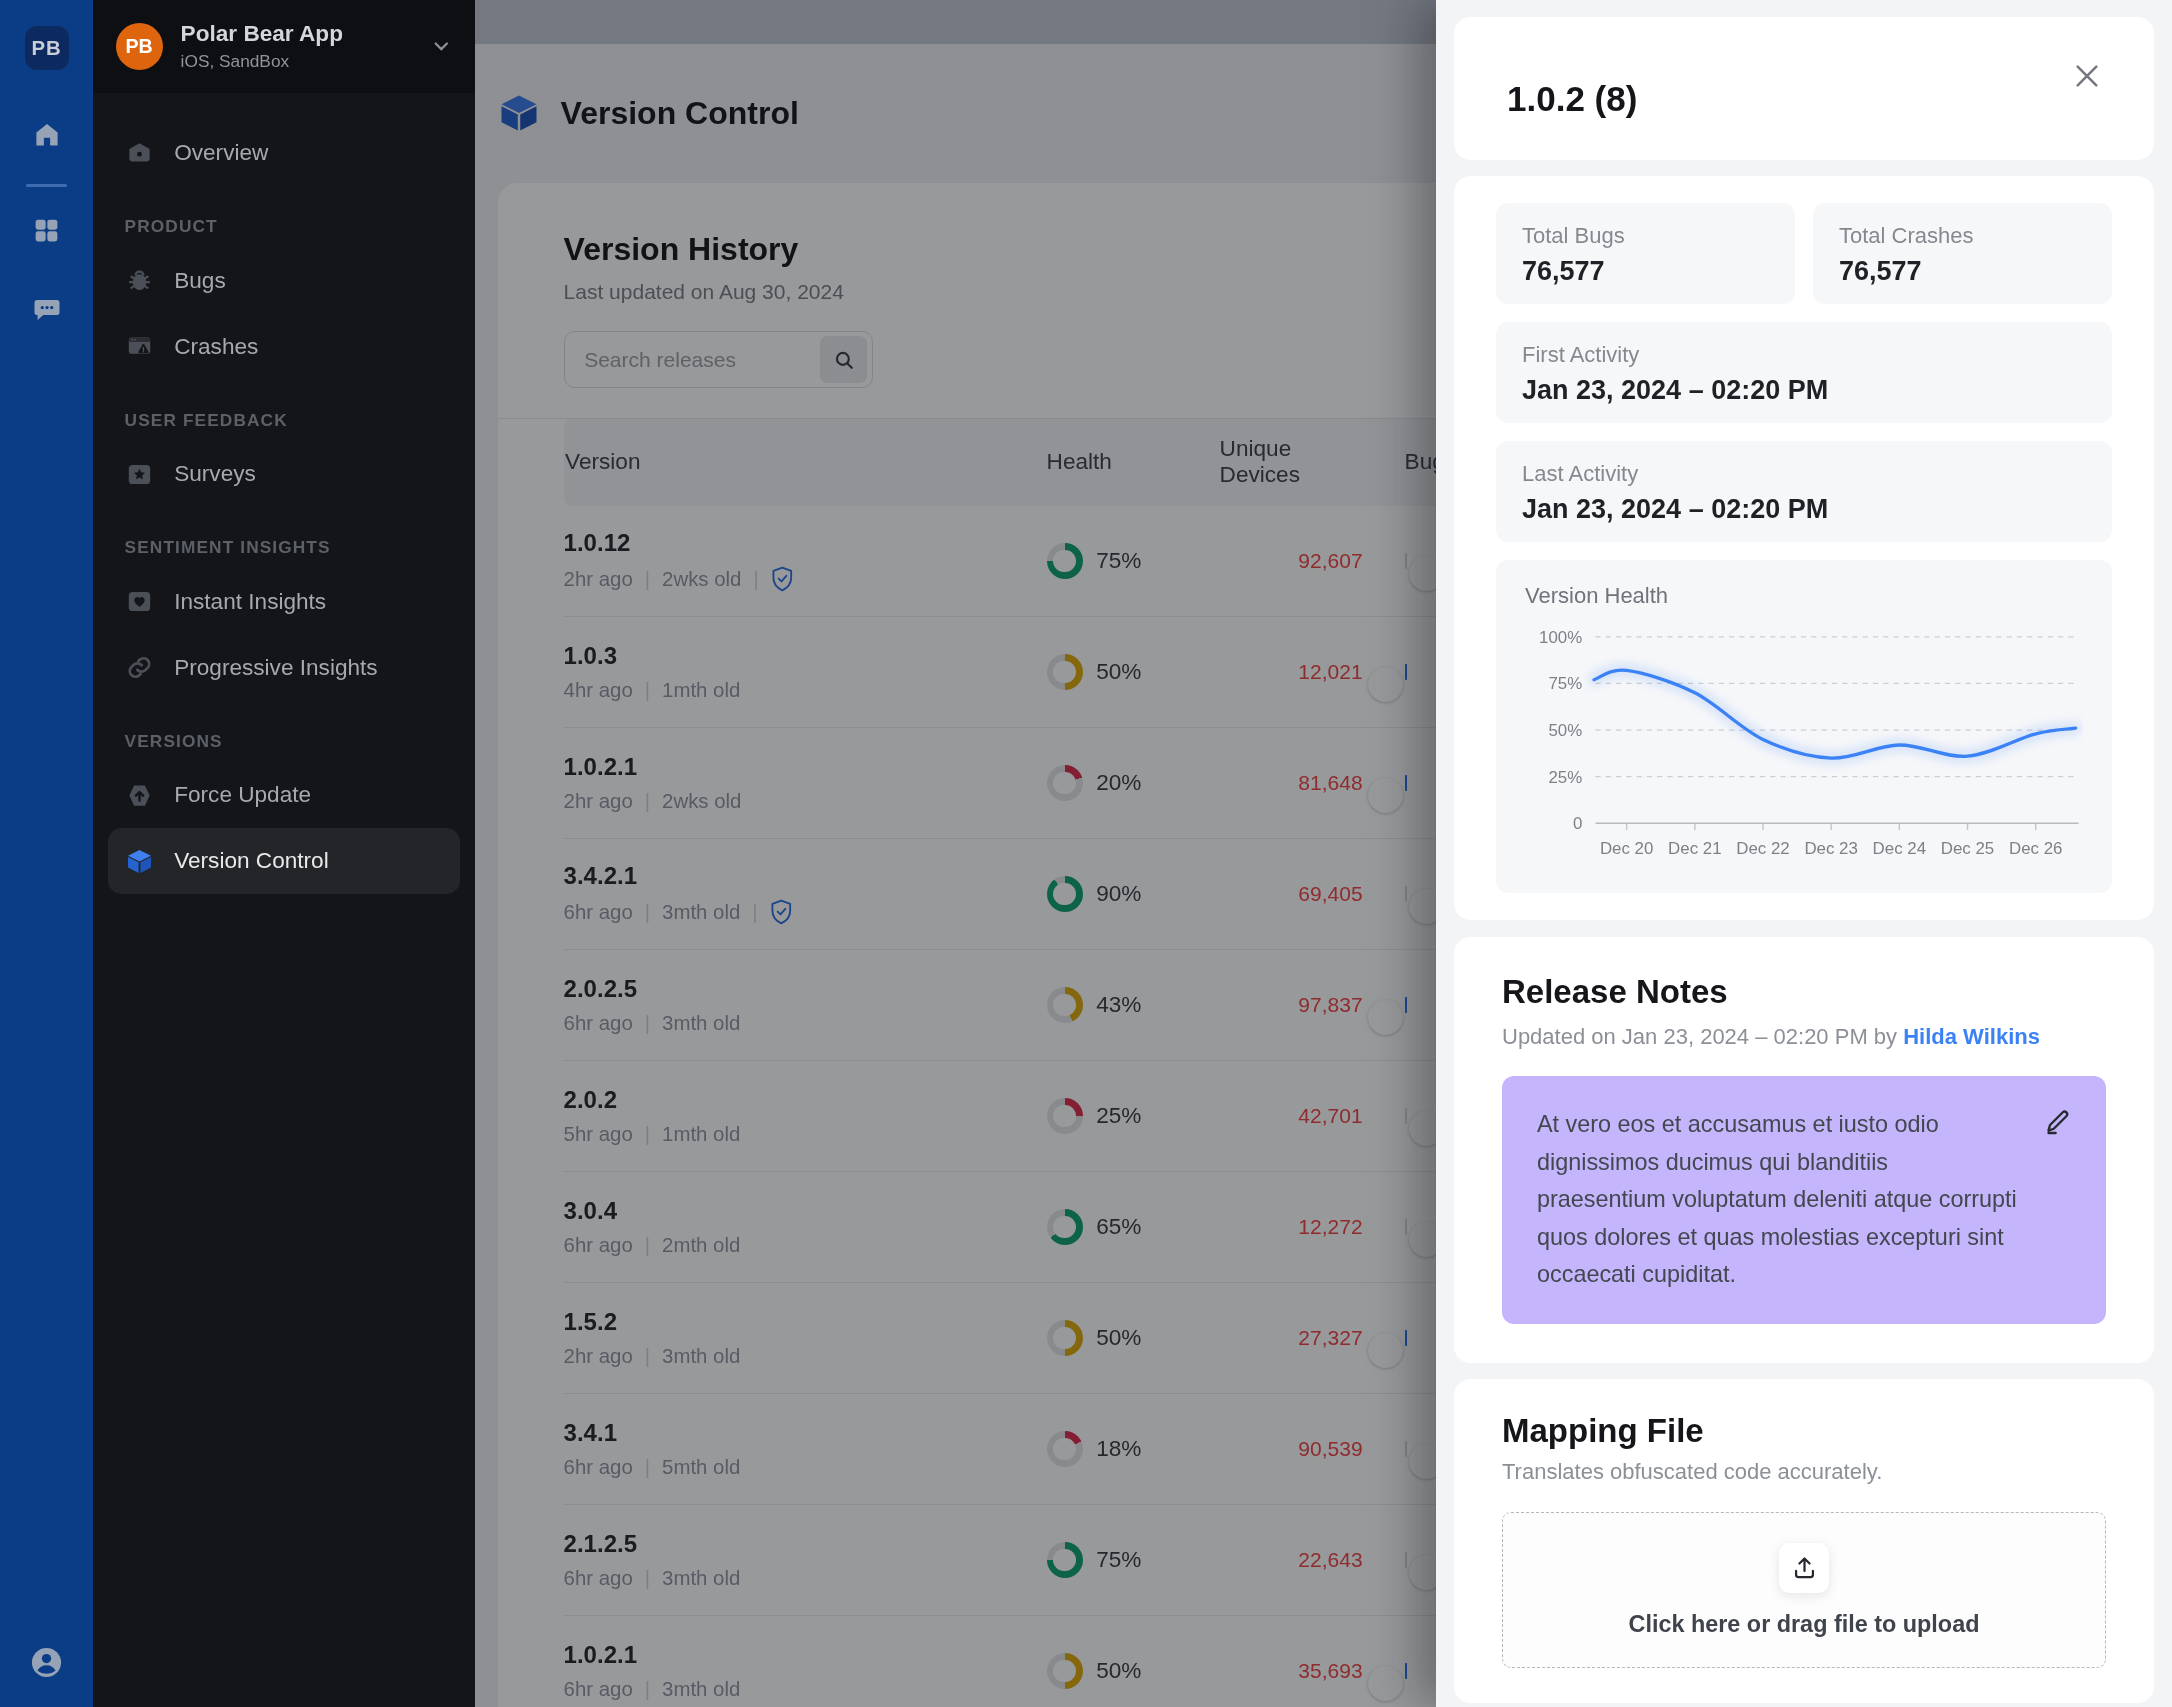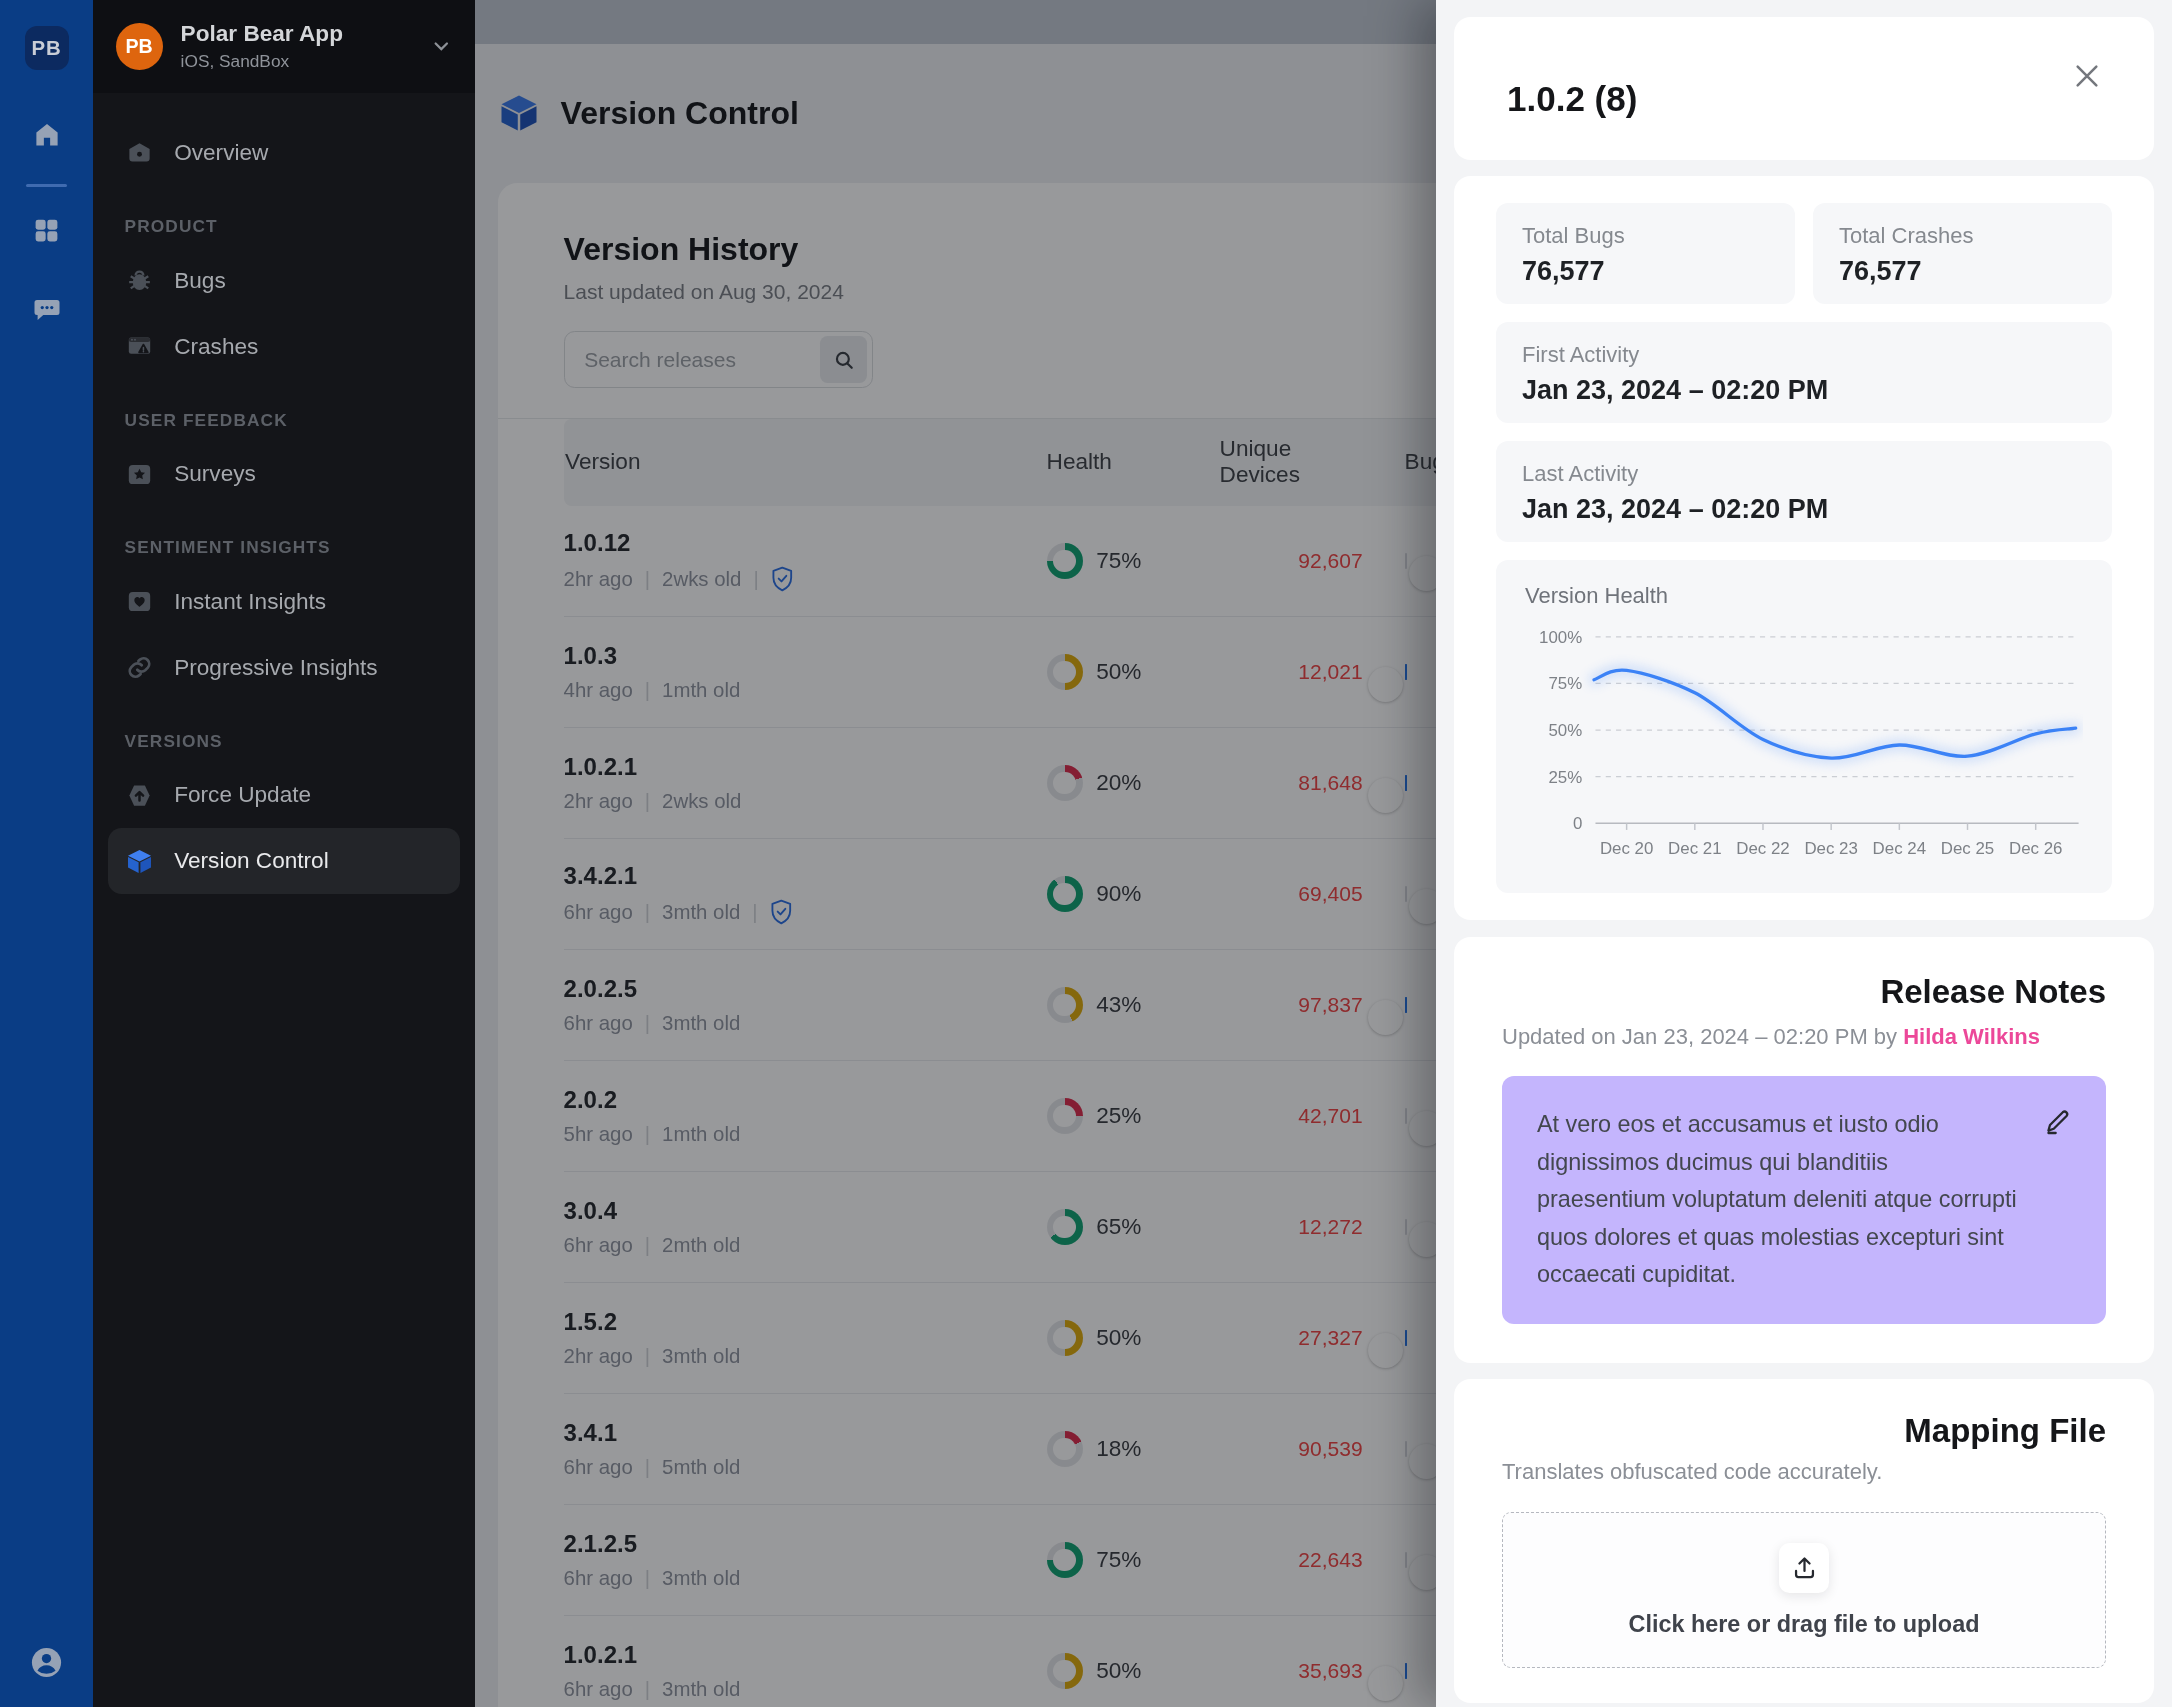--- a/index.html
+++ b/index.html
@@ -86,23 +86,23 @@
   .tile{background:#f6f7f9;border-radius:12px;padding:19.6px 26px;box-sizing:border-box;}
   .stat{flex:1;height:101px;}
   .tile-label{font-size:22px;color:#85898f;}
   .tile-value{font-size:27px;font-weight:700;color:#1e2125;margin-top:7.5px;}
   .act{height:101px;margin-top:18px;}
   .chart-tile{margin-top:18px;height:333px;padding:22.6px 29px;}
   .chart-title{font-size:22px;color:#6f737a;}
   #health-chart{display:block;margin-top:4.5px;width:100%;height:265px;}
   .ytick,.xtick{font-size:23px;fill:#7d8187;font-family:"Liberation Sans","DejaVu Sans",sans-serif;}
   .dcard.notes{padding:36px 48px 39px;}
-  .sec-h{font-size:33px;font-weight:800;color:#151619;text-align:right;}
+  .sec-h{font-size:33px;font-weight:800;color:#151619;}
   .byline{font-size:22px;color:#8b8f96;margin-top:13.6px;}
-  .byline b{color:#ec4899;font-weight:700;}
+  .byline b{color:#3b82f6;font-weight:700;}
   .note-tile{position:relative;margin-top:26px;background:#c4b5fd;border-radius:12px;padding:30px 83px 30px 35px;}
   .note-text{font-size:23.4px;line-height:1.6;color:#43474e;}
   .edit-btn{position:absolute;top:30px;right:33px;width:30px;height:30px;color:#26292e;cursor:pointer;background:none;border:none;padding:0;}
   .dcard.mapping{padding:33px 48px 35px;}
   .map-sub{font-size:22px;color:#8b8f96;margin-top:9px;}
   .upload-box{margin-top:27px;height:154px;border:1.5px dashed #b5b8bf;border-radius:9px;background:#fdfdfe;
     display:flex;flex-direction:column;align-items:center;justify-content:center;cursor:pointer;}
   .upload-ic{width:50px;height:50px;background:#fff;border-radius:10.6px;box-shadow:0 3px 12px rgba(20,24,31,.10);
     display:flex;align-items:center;justify-content:center;color:#26292f;}
   .upload-label{margin-top:18px;font-size:23.4px;font-weight:700;color:#3f434b;}

